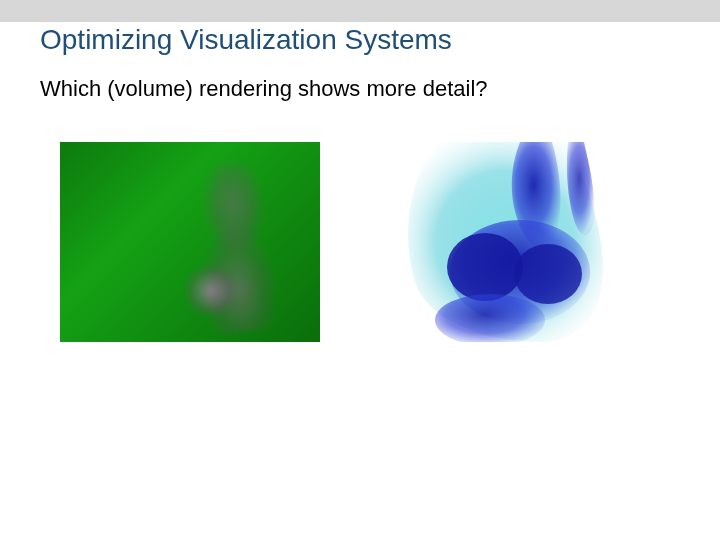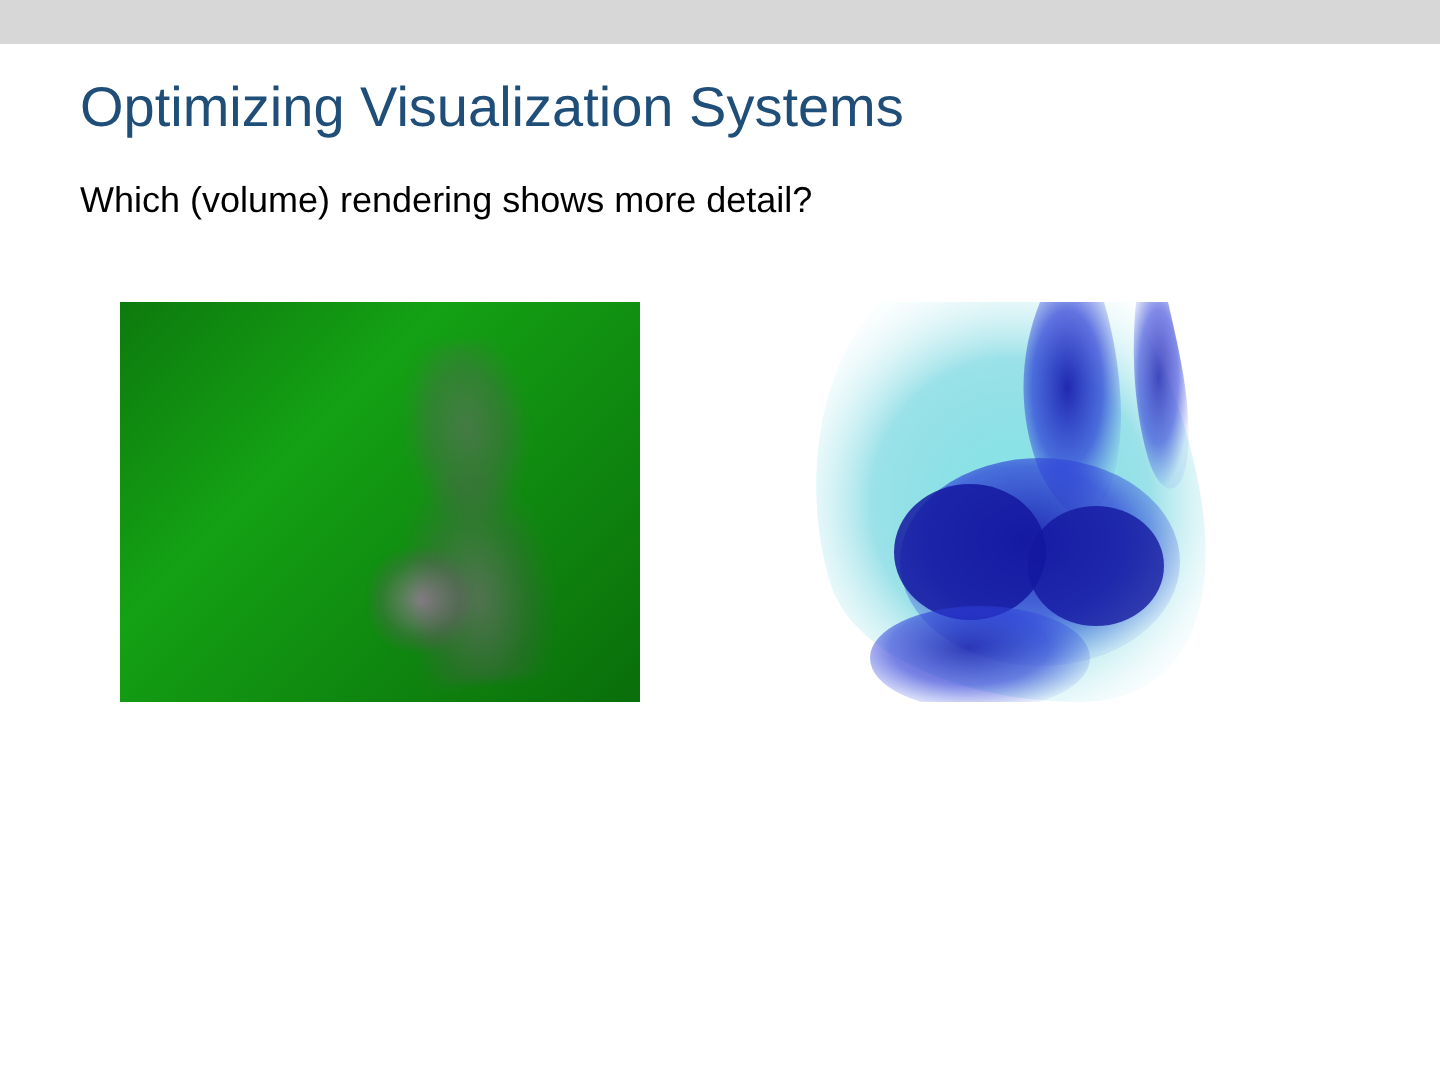--- a/index.html
+++ b/index.html
@@ -10,30 +10,30 @@
     background: #ffffff;
     font-family: Arial, Helvetica, sans-serif;
     overflow: hidden;
   }
   .top-bar {
     width: 720px;
     height: 22px;
     background: #d7d7d7;
   }
   .content {
-    padding: 16px 40px 0 40px;
+    padding: 2px 40px 0 40px;
   }
   .title {
     font-size: 28px;
     color: #1f4e79;
     margin: 0 0 20px 0;
     font-weight: 400;
   }
   .question {
-    font-size: 18px;
+    font-size: 22px;
     color: #000000;
     margin: 0 0 40px 0;
     font-weight: 400;
   }
   .images {
     display: flex;
     gap: 50px;
     padding-left: 20px;
   }
   .img-box {

